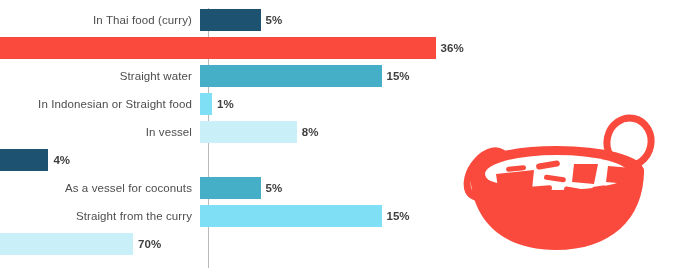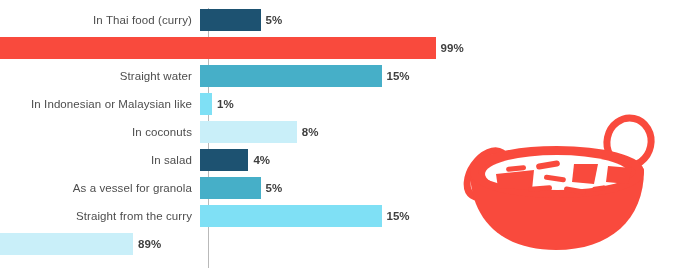--- a/index.html
+++ b/index.html
@@ -99,69 +99,68 @@
       <div class="bar-row">
         <div class="cat-label">In Thai food (curry)</div>
         <div class="bar-zone">
           <div class="bar" style="width: 60.5px; background: rgb(29, 82, 113);"></div>
           <span class="bar-value">5%</span>
         </div>
       </div>
       <div class="bar-row">
         <div class="bar-zone">
           <div class="bar" style="width: 435.6px; background: rgb(249, 74, 61);"></div>
-          <span class="bar-value">99%</span>
+          <span class="bar-value">36%</span>
         </div>
       </div>
       <div class="bar-row">
         <div class="cat-label">Straight water</div>
         <div class="bar-zone">
           <div class="bar" style="width: 181.5px; background: rgb(70, 175, 200);"></div>
           <span class="bar-value">15%</span>
         </div>
       </div>
       <div class="bar-row">
-        <div class="cat-label">In Indonesian or Malaysian like</div>
+        <div class="cat-label">In Indonesian or Straight food</div>
         <div class="bar-zone">
           <div class="bar" style="width: 12.1px; background: rgb(127, 224, 245);"></div>
           <span class="bar-value">1%</span>
         </div>
       </div>
       <div class="bar-row">
-        <div class="cat-label">In coconuts</div>
+        <div class="cat-label">In vessel</div>
         <div class="bar-zone">
           <div class="bar" style="width: 96.8px; background: rgb(201, 239, 249);"></div>
           <span class="bar-value">8%</span>
         </div>
       </div>
       <div class="bar-row">
-        <div class="cat-label">In salad</div>
         <div class="bar-zone">
           <div class="bar" style="width: 48.4px; background: rgb(29, 82, 113);"></div>
           <span class="bar-value">4%</span>
         </div>
       </div>
       <div class="bar-row">
-        <div class="cat-label">As a vessel for granola</div>
+        <div class="cat-label">As a vessel for coconuts</div>
         <div class="bar-zone">
           <div class="bar" style="width: 60.5px; background: rgb(70, 175, 200);"></div>
           <span class="bar-value">5%</span>
         </div>
       </div>
       <div class="bar-row">
         <div class="cat-label">Straight from the curry</div>
         <div class="bar-zone">
           <div class="bar" style="width: 181.5px; background: rgb(127, 224, 245);"></div>
           <span class="bar-value">15%</span>
         </div>
       </div>
       <div class="bar-row">
         <div class="bar-zone">
           <div class="bar" style="width: 133.1px; background: rgb(201, 239, 249);"></div>
-          <span class="bar-value">89%</span>
+          <span class="bar-value">70%</span>
         </div>
       </div>
     </div>
 
   <div class="illustration">
     <svg viewBox="0 0 248 160" width="248" height="160">
       <g>
 
         <ellipse cx="177" cy="30" rx="22" ry="24" fill="none" stroke="#f94a3d" stroke-width="7" transform="rotate(12 177 30)"></ellipse>
 

